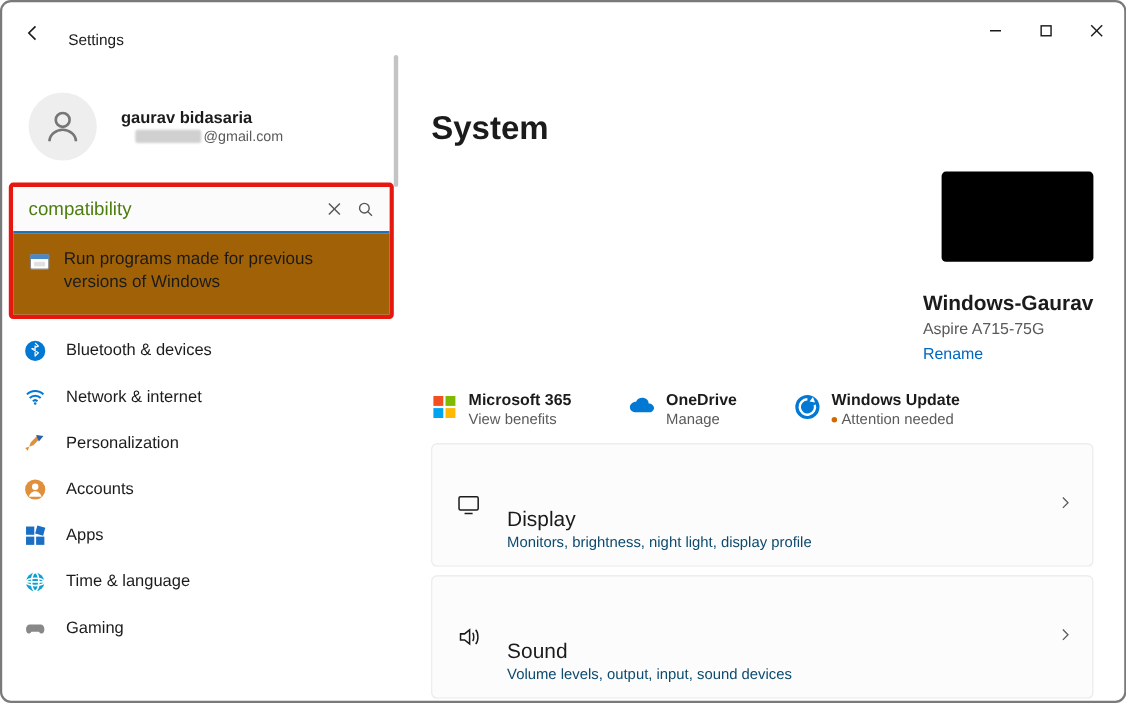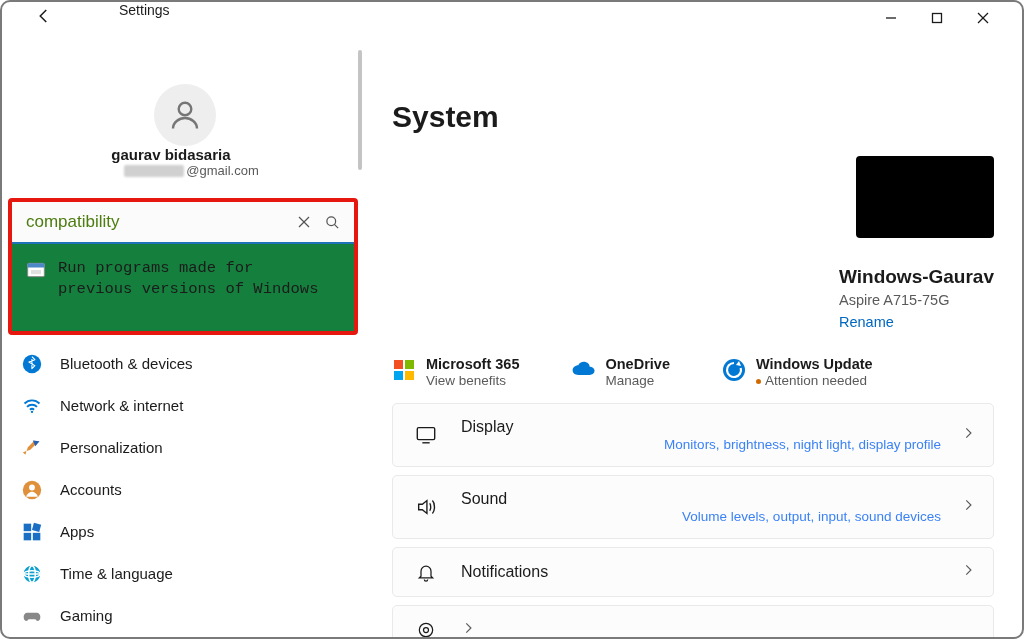--- a/index.html
+++ b/index.html
@@ -1,41 +1,41 @@
 <!DOCTYPE html>
 <html><head>
 <meta charset="utf-8">
 <style>
   * { box-sizing: border-box; margin: 0; padding: 0; }
   html, body { width: 1024px; height: 639px; font-family: "Segoe UI", Arial, sans-serif; background: #fff; overflow: hidden; color: #1b1b1b; }
   .window { width: 1024px; height: 639px; border: 2px solid #7a7a7a; border-radius: 10px; position: relative; background: #fff; display: flex; flex-direction: column; }
   
-  .titlebar { display: flex; align-items: flex-start; height: 42px; padding: 0 16px; gap: 43px; }
+  .titlebar { display: flex; align-items: flex-end; height: 42px; padding: 0 2px; }
   .titlebar .back { width: 28px; height: 28px; display: flex; align-items: center; justify-content: center; margin-left: 12px; margin-right: 18px; }
   .titlebar .title { font-size: 14px; color: #1b1b1b; }
   .winbtns { margin-left: auto; display: flex; }
   .winbtn { width: 46px; height: 32px; display: flex; align-items: center; justify-content: center; }
   .winbtn svg { display: block; }
   
   .body { display: flex; flex: 1; min-height: 0; }
   .sidebar { width: 362px; flex: 0 0 362px; padding: 4px 0 0 0; position: relative; }
   .content { flex: 1; padding: 10px 28px 0 28px; overflow: hidden; position: relative; }
   
-  .profile { display: flex; align-items: center; padding: 36px 20px 20px 24px; gap: 0; flex-direction: column; }
+  .profile { display: flex; align-items: center; padding: 36px 20px 20px 24px; gap: 22px; }
   .avatar { width: 62px; height: 62px; border-radius: 50%; background: #eeeeee; display: flex; align-items: center; justify-content: center; }
   .avatar svg { width: 36px; height: 36px; }
   .profile .name { font-size: 15px; font-weight: 600; color: #1b1b1b; }
   .profile .email { font-size: 13px; color: #5a5a5a; display: flex; align-items: center; gap: 2px; padding-left: 13px; }
   .email-blur { display:inline-block; width:60px; height:12px; background:#d0d0d0; border-radius:2px; filter: blur(1px); }
   
   .highlight { border: 4px solid #e6170f; border-radius: 4px; margin: 0 6px 8px 6px; background: #fff; }
   .searchrow { display: flex; align-items: center; height: 42px; padding: 0 8px 0 14px; border-bottom: 2px solid #1f72b8; background: #fbfbfb; }
   .searchrow input { flex: 1; border: none; outline: none; font-size: 17px; background: transparent; color: #4d7c0f; font-family: inherit; }
   .searchbtn { width: 28px; height: 28px; display: flex; align-items: center; justify-content: center; }
-  .suggestion { display: flex; align-items: flex-start; gap: 12px; padding: 14px 14px 31px 14px; background: #15803d; font-family: Liberation Mono, monospace; }
+  .suggestion { display: flex; align-items: flex-start; gap: 12px; padding: 14px 14px 18px 14px; background: #a16207; }
   .suggestion .sicon { width: 20px; height: 20px; flex: 0 0 20px; margin-top: 2px; }
   .suggestion .stext { font-size: 15.5px; color: #1b1b1b; line-height: 1.35; max-width: 270px; }
   
   .nav { padding: 0 8px; }
   .navitem { display: flex; align-items: center; gap: 18px; height: 42px; padding: 0 10px 0 12px; border-radius: 4px; font-size: 15px; color: #1b1b1b; }
   .navitem .nicon { width: 20px; height: 20px; display: flex; align-items: center; justify-content: center; }
   
   .pagehead { font-size: 30px; font-weight: 600; margin: 46px 0 22px 0; color: #1b1b1b; }
   .device { display: flex; gap: 28px; align-items: flex-end; margin-bottom: 26px; flex-direction: column; }
   .devimg { width: 138px; height: 82px; background: #000; border-radius: 4px; }
@@ -44,22 +44,22 @@
   .devinfo .drename { font-size: 14.5px; color: #0067c0; margin-top: 6px; }
   .tiles { display: flex; gap: 52px; margin-bottom: 15px; flex-wrap: wrap; }
   .tile { display: flex; gap: 10px; align-items: flex-start; }
   .tile-ic { width: 24px; height: 24px; margin-top: 2px; }
   .tile .tname { font-size: 14.5px; font-weight: 600; }
   .tile .tsub { font-size: 13.5px; color: #5a5a5a; margin-top: 1px; }
   .tile .tsub .dot { display:inline-block; width:5px; height:5px; border-radius:50%; background:#d06a00; vertical-align: middle; margin-right:4px; }
   .card { border: 1px solid #e9e9e9; border-radius: 5px; background: #fcfcfc; display: flex; align-items: center; padding: 14px 18px; gap: 20px; margin-bottom: 8px; }
   .card .cicwrap { width: 30px; display:flex; align-items:center; justify-content:center; }
   .card .cbody { flex: 1; }
-  .card .ctitle { font-size: 16px; color: #1b1b1b; }
-  .card .csub { font-size: 13.5px; color: #3b82f6; margin-top: 1px; text-align: right; }
+  .card .ctitle { font-size: 19px; color: #1b1b1b; margin-top: 44px; }
+  .card .csub { font-size: 13.5px; color: #0c4a6e; margin-top: 1px; }
   .card .chevron { color: #5a5a5a; }
   .scrollbar-thumb { position:absolute; right:2px; top:6px; width:4px; height:120px; background:#c4c4c4; border-radius:2px; }
 </style>
 </head>
 <body>
 
 <div class="window">
   <div class="titlebar">
     <div class="back">
       <svg width="18" height="18" viewBox="0 0 24 24" fill="none" stroke="#1b1b1b" stroke-width="2">

